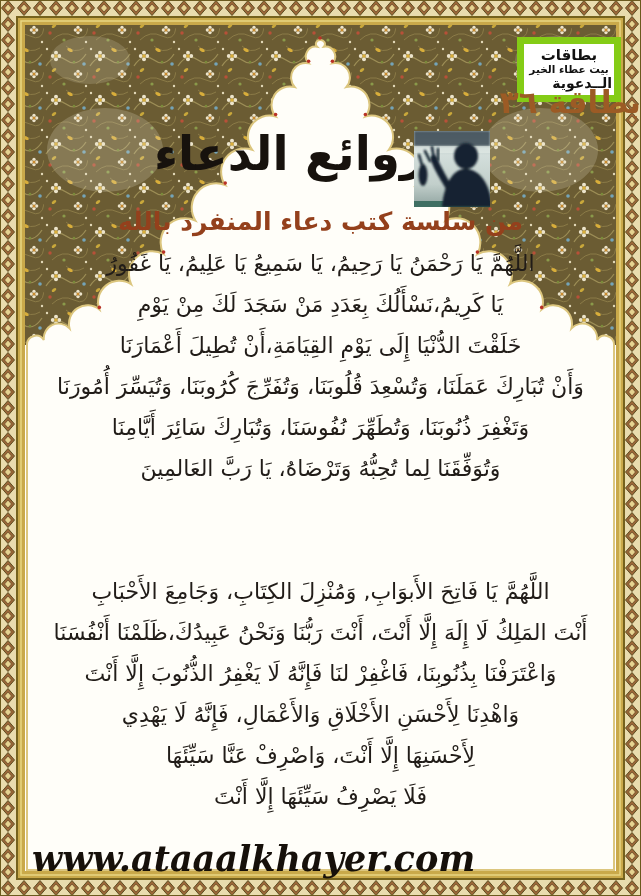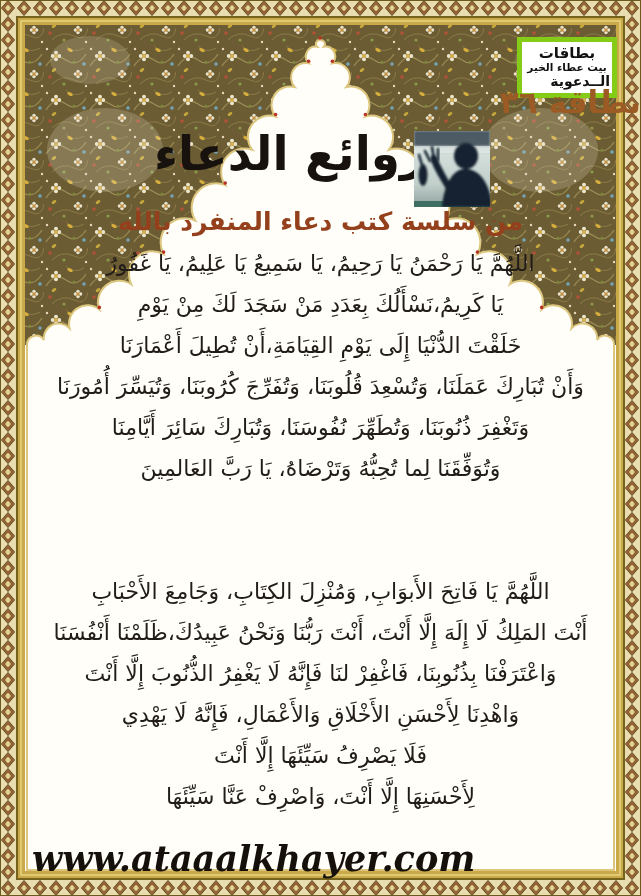--- a/index.html
+++ b/index.html
@@ -8,21 +8,21 @@
   .frame-svg{position:absolute;inset:0;z-index:0;}
   .overlay{position:absolute;z-index:2;}
   .rtl{direction:rtl;unicode-bidi:plaintext;}
   .card-number{left:0;right:0;top:84px;
     font-size:31px;font-weight:bold;color:#9c5b25;letter-spacing:1px;margin-left:36px;}
   .main-title{left:0;right:60px;top:126px;text-align:center;
     font-size:47px;font-weight:bold;color:#17120d;}
   .subtitle{left:0;right:0;top:207px;text-align:center;
     font-size:25px;font-weight:bold;color:#94401c;}
   .badge{left:517px;top:37px;width:86px;background:#ffffff;
-    border:5px solid #84cc16;text-align:center;color:#111;
+    border:7px solid #84cc16;text-align:center;color:#111;
     padding:3px 2px 4px 2px;line-height:1.12;}
   .badge .b1{font-size:15px;font-weight:bold;}
   .badge .b2{font-size:10.5px;font-weight:bold;}
   .badge .b3{font-size:14px;font-weight:bold;text-align:right;}
   .photo{left:414px;top:131px;width:76px;height:76px;}
   .prayer{left:30px;right:30px;text-align:center;color:#211c18;}
   .prayer-1{top:243px;}
   .prayer-2{top:571px;}
   .p-line{font-size:22px;line-height:41px;white-space:nowrap;font-weight:400;}
   .website{left:32px;top:838px;font-family:"DejaVu Serif",serif;
@@ -145,19 +145,19 @@
     <div class="p-line">وَأَنْ تُبَارِكَ عَمَلَنَا، وَتُسْعِدَ قُلُوبَنَا، وَتُفَرِّجَ كُرُوبَنَا، وَتُيَسِّرَ أُمُورَنَا</div>
     <div class="p-line">وَتَغْفِرَ ذُنُوبَنَا، وَتُطَهِّرَ نُفُوسَنَا، وَتُبَارِكَ سَائِرَ أَيَّامِنَا</div>
     <div class="p-line">وَتُوَفِّقَنَا لِما تُحِبُّهُ وَتَرْضَاهُ، يَا رَبَّ العَالمِينَ</div>
   </div>
 
   <div class="overlay prayer prayer-2 rtl">
     <div class="p-line">اللَّهُمَّ يَا فَاتِحَ الأَبوَابِ, وَمُنْزِلَ الكِتَابِ، وَجَامِعَ الأَحْبَابِ</div>
     <div class="p-line">أَنْتَ المَلِكُ لَا إِلَهَ إِلَّا أَنْتَ، أَنْتَ رَبُّنَا وَنَحْنُ عَبِيدُكَ،ظَلَمْنَا أَنْفُسَنَا</div>
     <div class="p-line">وَاعْتَرَفْنَا بِذُنُوبِنَا، فَاغْفِرْ لنَا فَإِنَّهُ لَا يَغْفِرُ الذُّنُوبَ إِلَّا أَنْتَ</div>
     <div class="p-line">وَاهْدِنَا لِأَحْسَنِ الأَخْلَاقِ وَالأَعْمَالِ، فَإِنَّهُ لَا يَهْدِي</div>
+    <div class="p-line">لِأَحْسَنِهَا إِلَّا أَنْتَ، وَاصْرِفْ عَنَّا سَيِّئَهَا</div>
     <div class="p-line">فَلَا يَصْرِفُ سَيِّئَهَا إِلَّا أَنْتَ</div>
-    <div class="p-line">لِأَحْسَنِهَا إِلَّا أَنْتَ، وَاصْرِفْ عَنَّا سَيِّئَهَا</div>
   </div>
 
   <div class="overlay website">www.ataaalkhayer.com</div>
 
 </div>
 
 </body></html>

